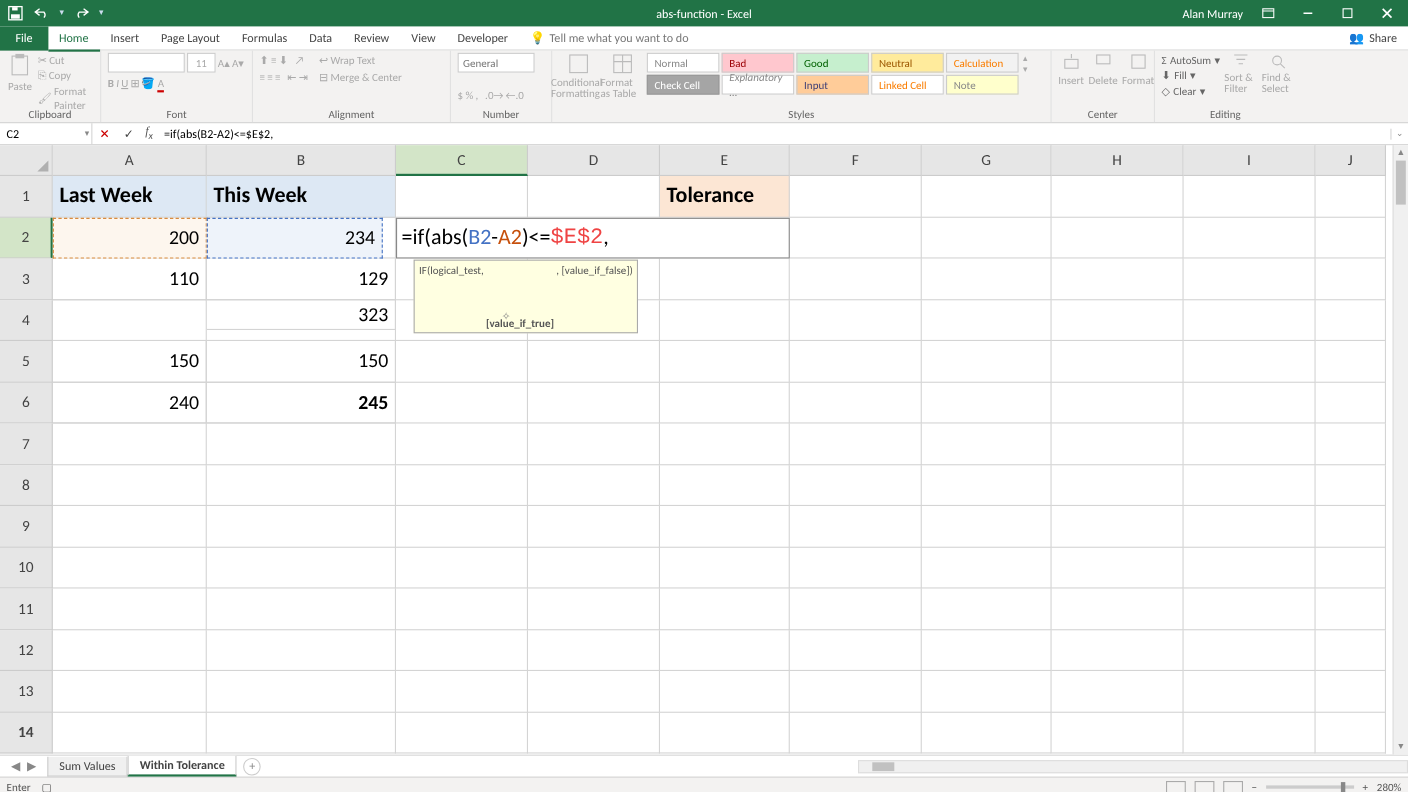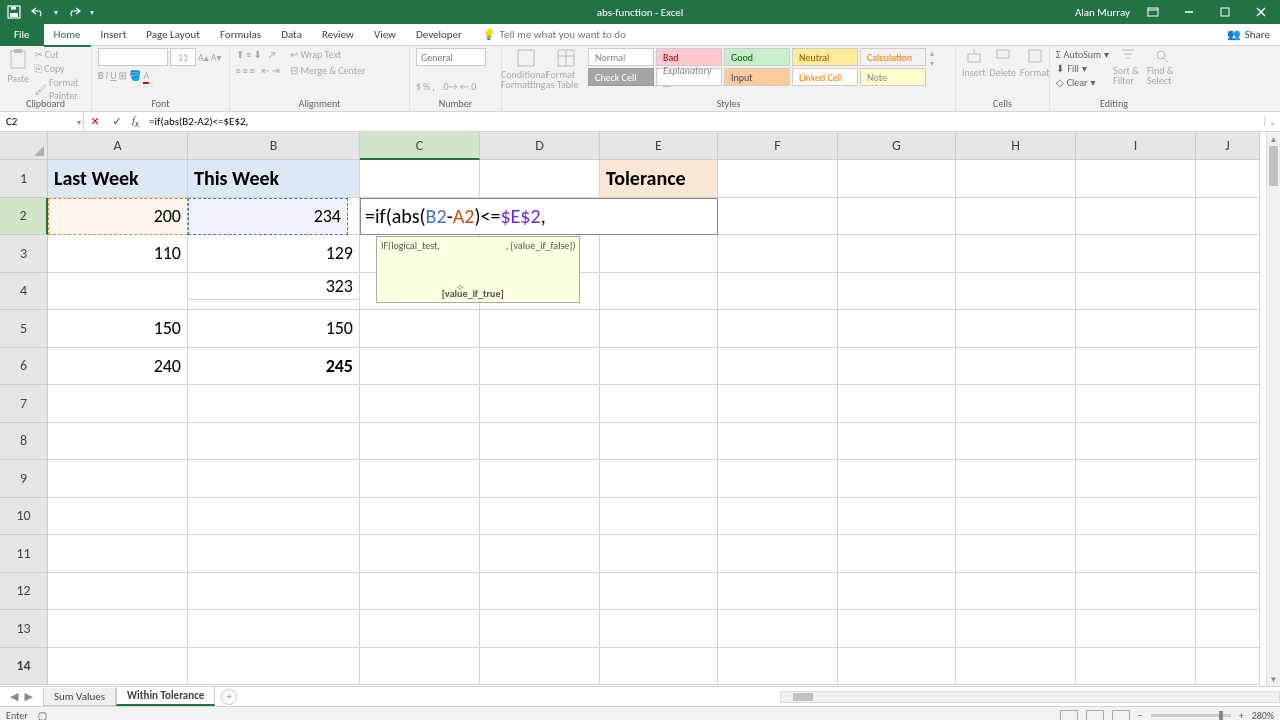--- a/index.html
+++ b/index.html
@@ -57,21 +57,21 @@
 .gcell.header { background: #dde8f4; font-weight: 600; font-size: 20px; justify-content:flex-start;}
 .gcell.header.tol { background: #fce6d4; }
 .gcell.num { justify-content: flex-end; }
 .gcell.ref-a { border:1px dashed #d88b3f; background:#fdf6ee; }
 .gcell.ref-b { border:1px dashed #4472c4; background:#eef3fa; }
 .edit-cell { position: absolute; border: 1px solid #888; background: #fff; display: flex; align-items: center; font-size: 20px; padding: 0 4px; font-family: Calibri, sans-serif; outline:none;}
 .edit-cell .k { color:#000; }
 .edit-cell .paren { color:#000; }
 .edit-cell .r1 { color:#4472c4; }
 .edit-cell .r2 { color:#c6500c; }
-.edit-cell .r3 { color:#6d28d9; }
+.edit-cell .r3 { color:#ef4444;font-family:Liberation Mono, monospace; }
 .tooltip { position: absolute; background: #ffffe1; border: 1px solid #aaa; font-size: 10px; padding: 2px 4px; display:flex; gap:2px; color:#555;}
 .tooltip .bold { font-weight:bold;margin-top:48px; }
 .cursor-mark { position:absolute; font-size:10px; color:#888;}
 
 .vscroll { position:absolute; right:0; top:0; width:14px; height:100%; background:#f0f0f0; border-left:1px solid #ddd;}
 .vscroll .up,.vscroll .dn{height:14px; text-align:center; font-size:8px; color:#888; line-height:14px;}
 .vscroll .thumb{ position:absolute; top:14px; left:2px; right:2px; height:40px; background:#c1c1c1;}
 
 .sheet-tabs { height: 20px; background: #fff; border-top: 1px solid #d4d4d4; display: flex; align-items: center; font-size: 11px; }
 .tabnav { padding:0 10px; color:#888; display:flex; gap:6px;}
@@ -266,21 +266,21 @@
           </svg>
           <span>Delete</span>
         </div>
       <div class="rbtn-big">
           <svg width="16" height="16">
             <rect x="2" y="2" width="12" height="12" fill="none" stroke="#bbb"></rect>
           </svg>
           <span>Format</span>
         </div>
     </div>
-    <div class="rgroup-label">Cells</div>
+    <div class="rgroup-label">Center</div>
   </div>
   <div class="rgroup" style="width:128px;border-right:none">
     <div class="rgroup-body">
       <div class="rbtn-col" style="gap:1px">
         <div class="edit-row">Σ <span>AutoSum</span> ▾</div>
         <div class="edit-row">⬇ <span>Fill</span> ▾</div>
         <div class="edit-row">◇ <span>Clear</span> ▾</div>
       </div>
       <div class="rbtn-big">
           <svg width="16" height="16">

